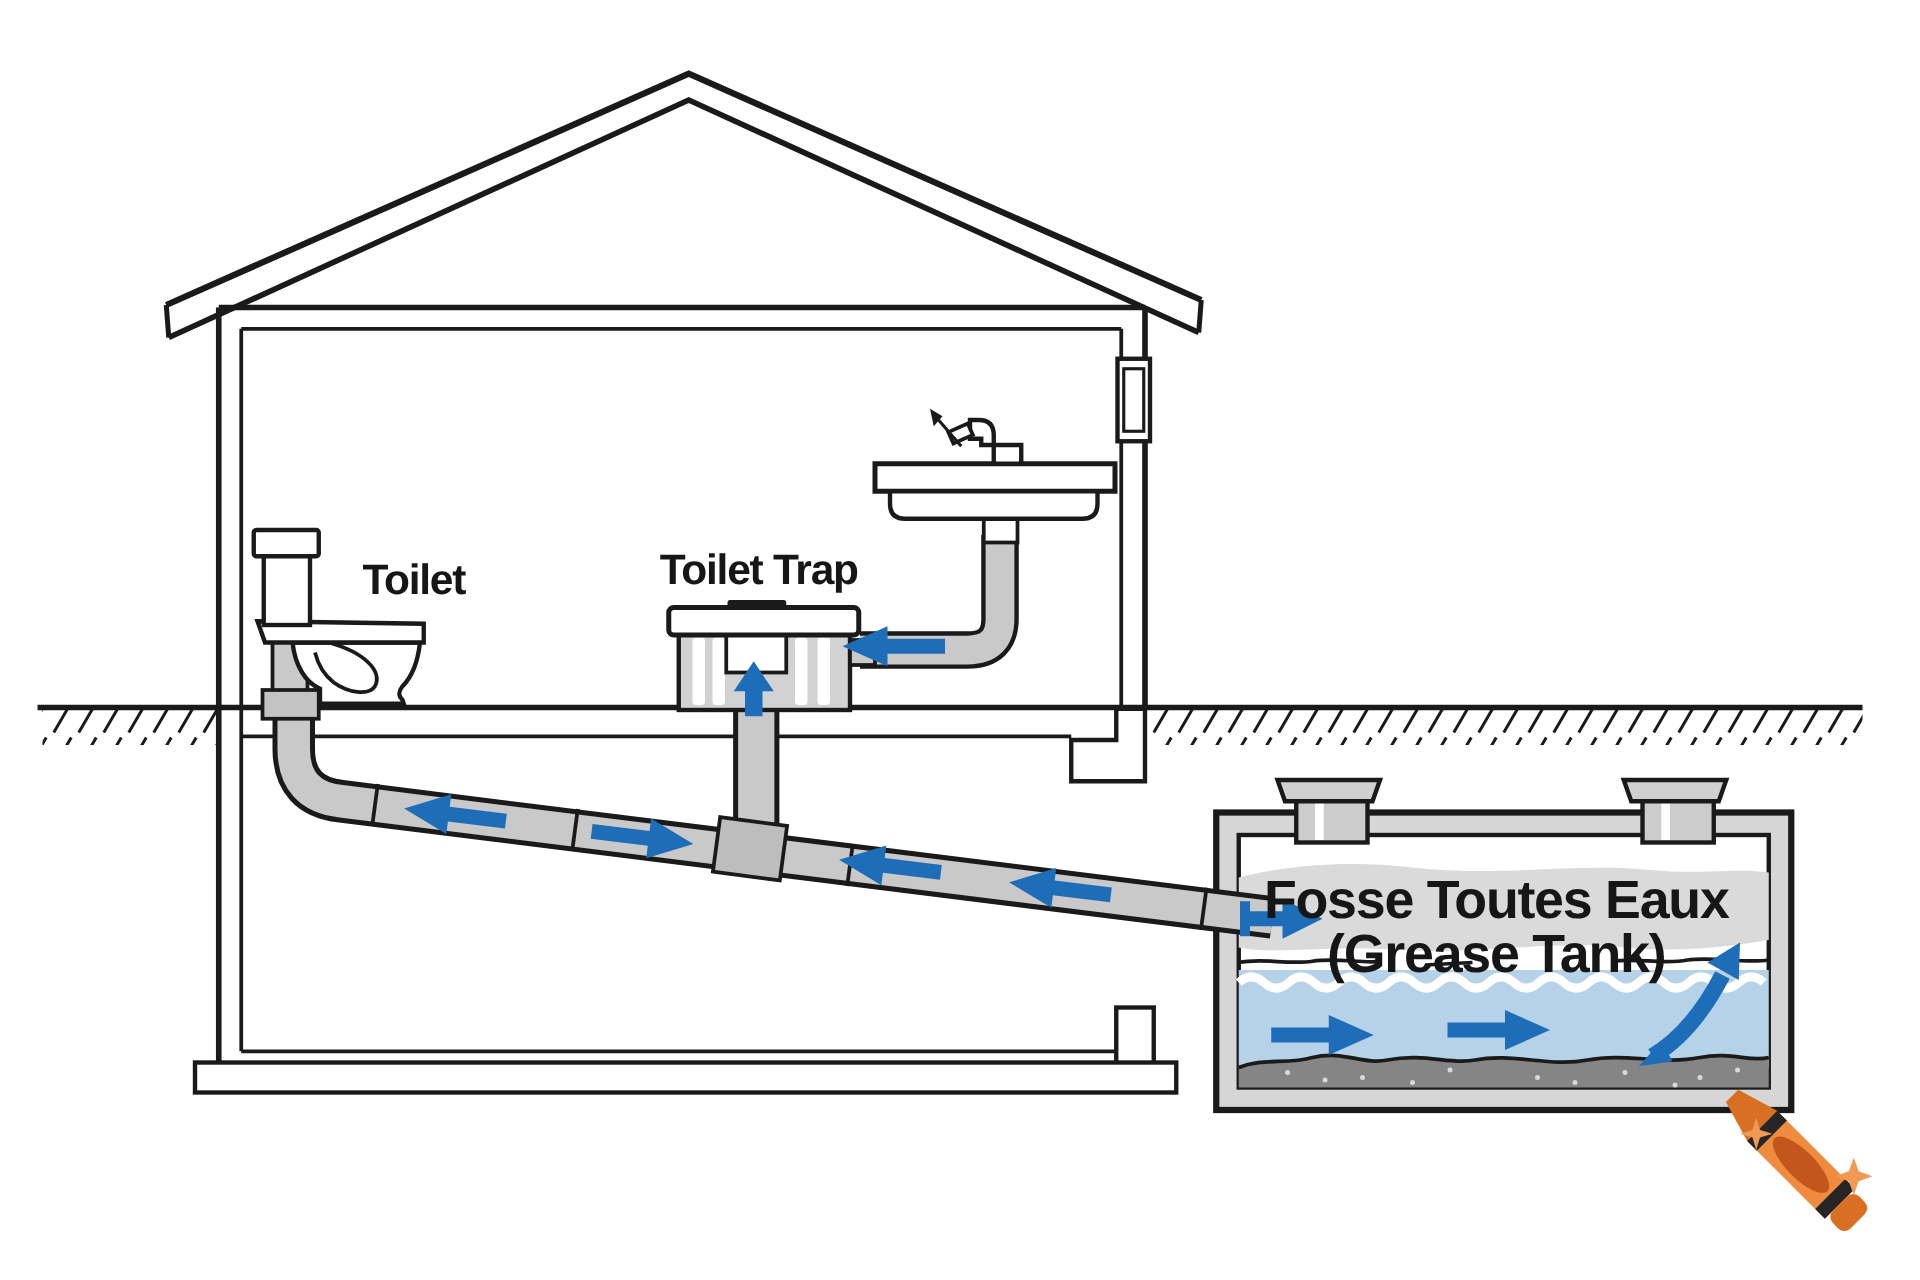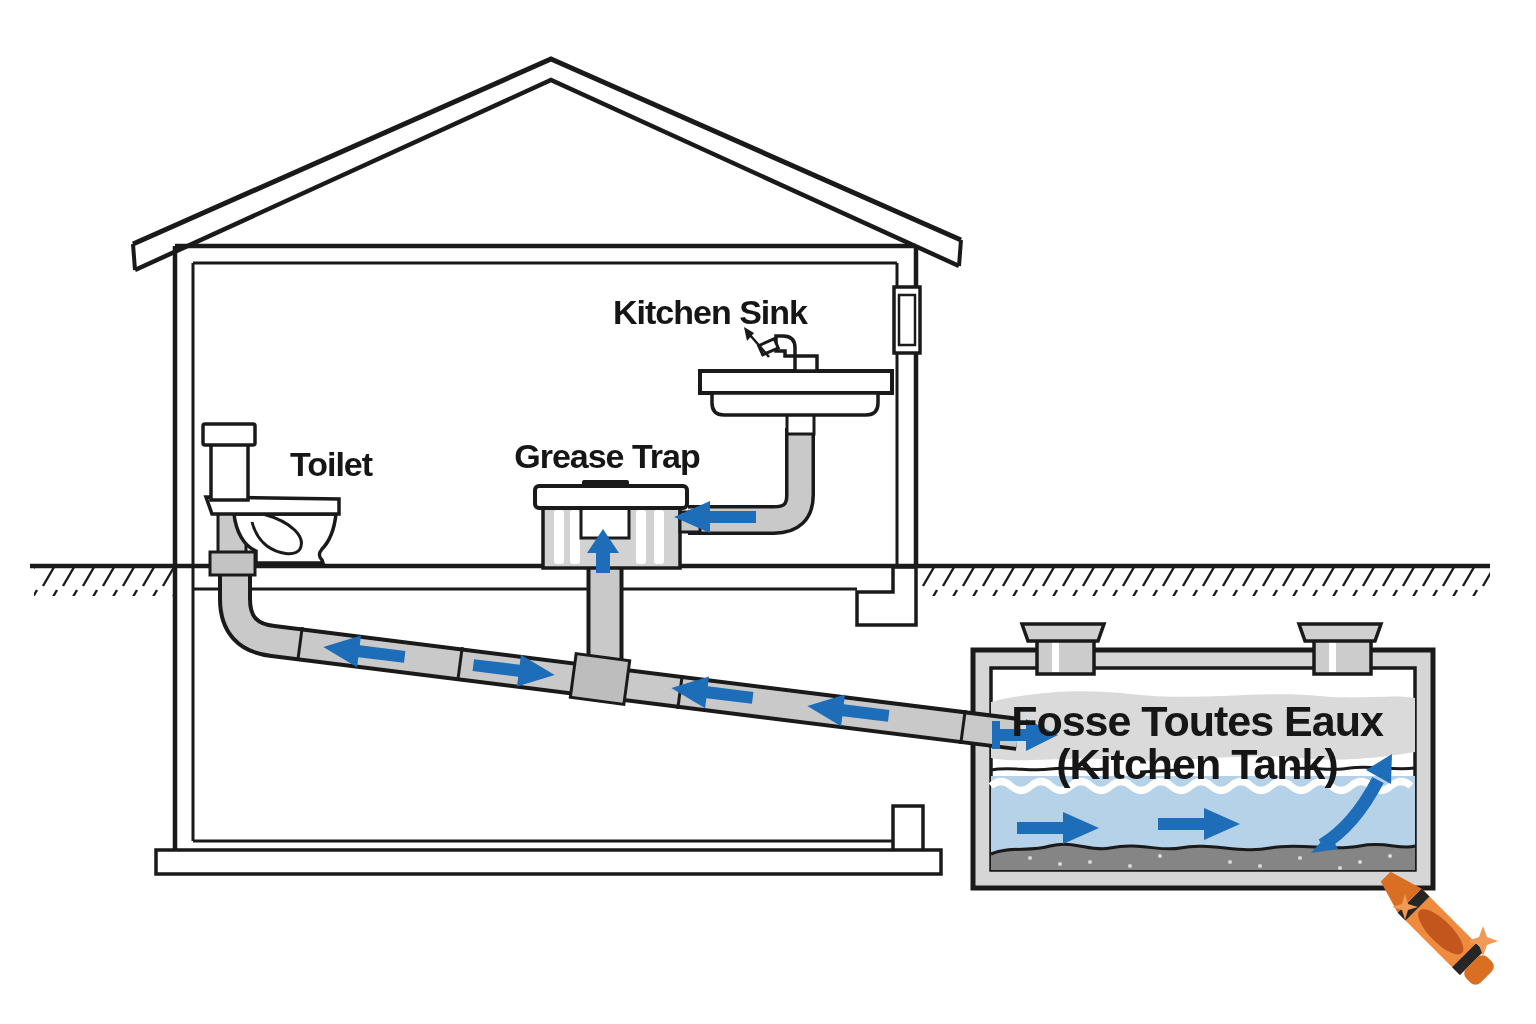--- a/index.html
+++ b/index.html
@@ -197,19 +197,18 @@
       <ellipse cx="4" cy="0" rx="30" ry="11" fill="var(--crayon-dark-orange)"></ellipse>
       <rect x="-40" y="-17" width="11" height="34" fill="var(--crayon-stripe-black)"></rect>
       <rect x="37" y="-17" width="11" height="34" fill="var(--crayon-stripe-black)"></rect>
       <rect x="48" y="-15" width="20" height="30" rx="7" fill="var(--crayon-mid-orange)"></rect>
     </g>
     <polygon class="" fill="var(--sparkle-orange)" points="1405,894 1408,904 1418,907 1408,910 1405,920 1402,910 1392,907 1402,904"></polygon>
     <polygon fill="var(--sparkle-orange)" points="1483,926 1487,937 1498,941 1487,945 1483,956 1479,945 1468,941 1479,937"></polygon>
   </g>
 </svg>
 
-<div class="label big" style="left:710px;top:312px;">Kitchen Sink</div>
 <div class="label big" style="left:319px;top:464px;margin-left:12px;">Toilet</div>
-<div class="label big" style="left:607px;top:456px;">Grease Trap</div>
+<div class="label big" style="left:607px;top:456px;">Toilet Trap</div>
 <div class="label tank" style="left:1197px;top:721px;">Fosse Toutes Eaux</div>
-<div class="label tank" style="left:1197px;top:764px;">(Kitchen Tank)</div>
+<div class="label tank" style="left:1197px;top:764px;">(Grease Tank)</div>
 
 </div>
 
 </body></html>

